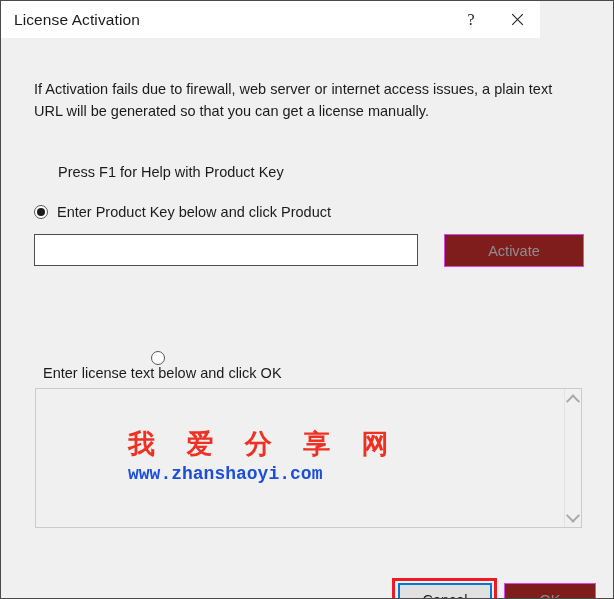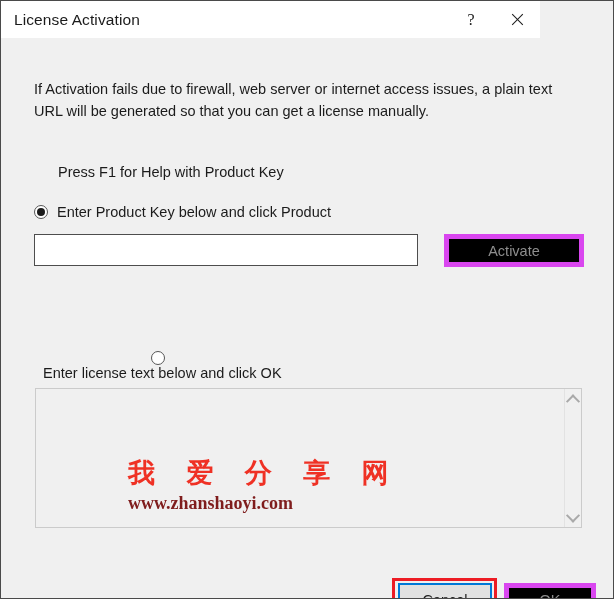--- a/index.html
+++ b/index.html
@@ -157,22 +157,22 @@
     font-size: 14px;
     color: #1b1b1b;
     padding: 0 4px;
     outline: none;
   }
 
   .btn {
     box-sizing: border-box;
     font-family: "Liberation Sans", sans-serif;
     font-size: 14.5px;
-    border: 5px solid #d946ef;
-    background: #000000;
+    border: 1px solid #d946ef;
+    background: #7f1d1d;
     color: #8e8e8e;
     cursor: default;
     padding: 0;
   }
   .btn-activate {
     position: absolute;
     left: 443px;
     top: 196px;
     width: 140px;
     height: 33px;
@@ -235,36 +235,35 @@
   .sb-arrow.up .chev   { transform: rotate(45deg) translate(1px, 1px); }
   .sb-arrow.down .chev { transform: rotate(-135deg) translate(1px, 1px); }
 
   
   .watermark {
     position: absolute;
     left: 92px;
     top: 38px;
     pointer-events: none;
     user-select: none;
-    margin-top: 29px;
   }
   .wm-cn {
     font-family: "DejaVu Sans", sans-serif;
     font-size: 27px;
     font-weight: bold;
     color: #ef3124;
     letter-spacing: 11px;
     line-height: 34px;
     white-space: nowrap;
   }
   .wm-url {
-    font-family: Liberation Serif, serif;
+    font-family: Liberation Mono, monospace;
     font-size: 18px;
     font-weight: bold;
-    color: #7f1d1d;
+    color: #1d4ed8;
     line-height: 22px;
     margin-top: 2px;
     white-space: nowrap;
   }
 
   
   .btn-cancel {
     position: absolute;
     left: 397px;
     top: 545px;

